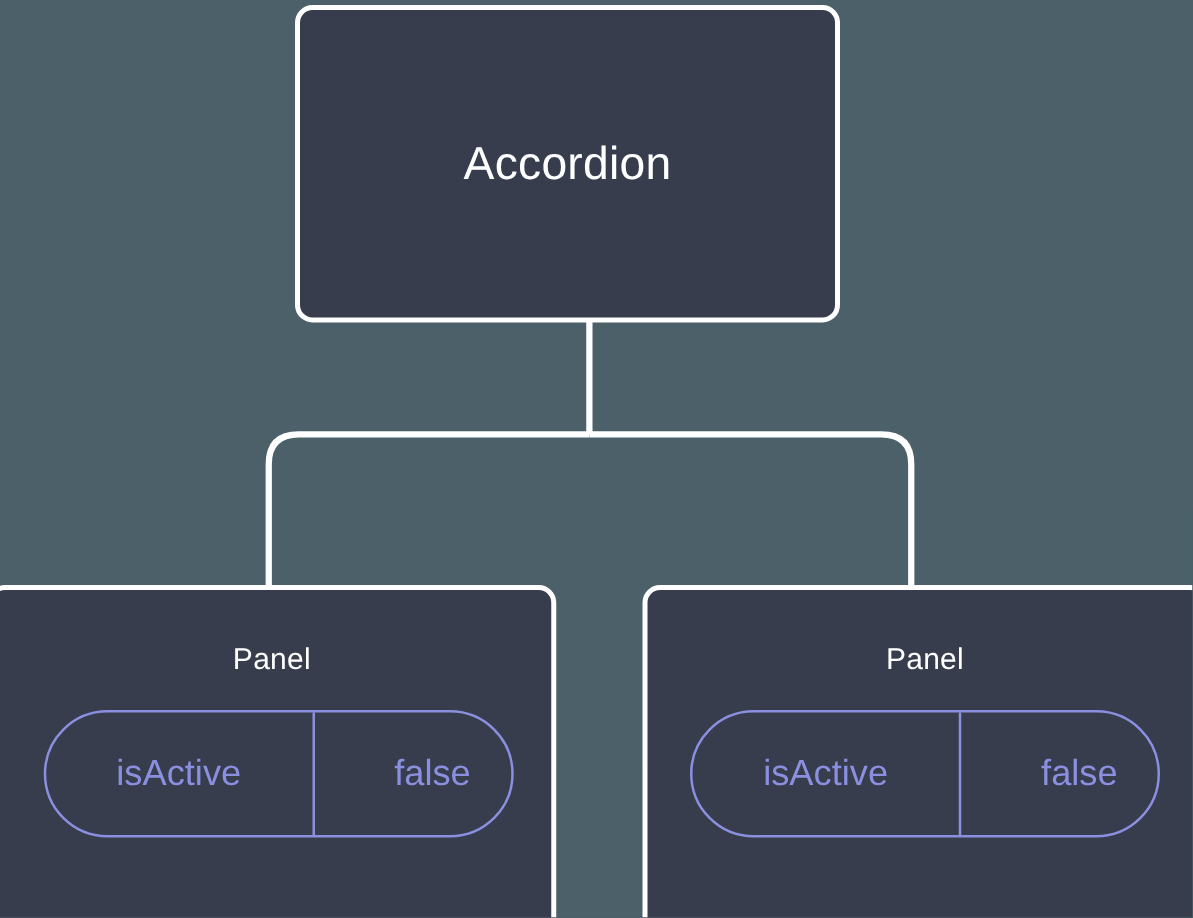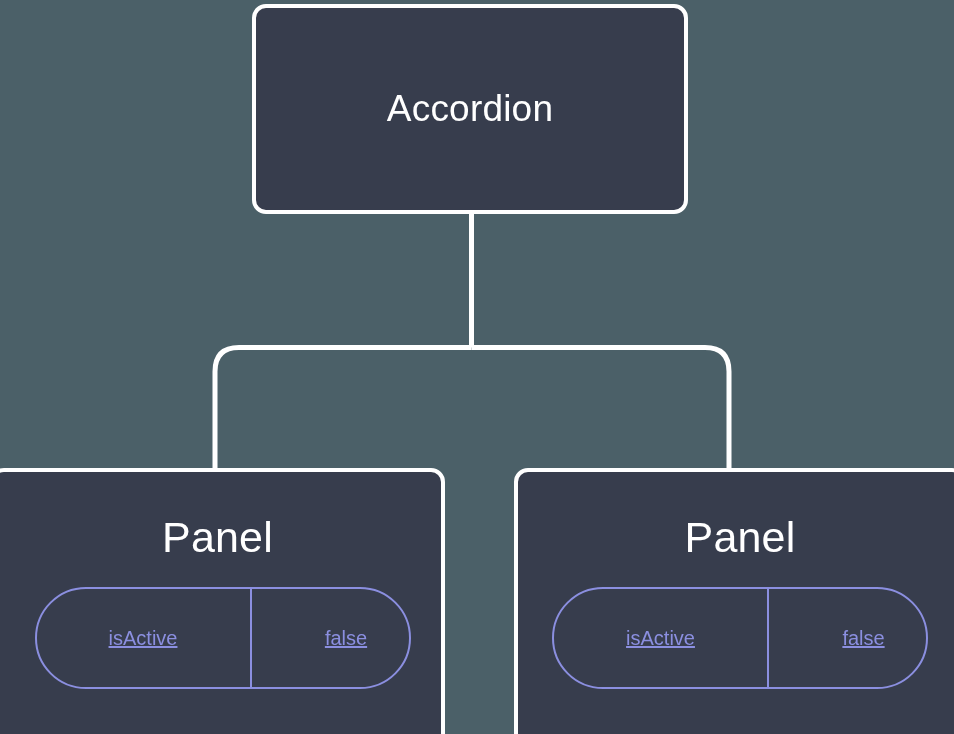--- a/index.html
+++ b/index.html
@@ -38,24 +38,24 @@
 
   .node-title {
     color: #ffffff;
     text-align: center;
     font-weight: 400;
     letter-spacing: 0.2px;
     white-space: nowrap;
   }
 
   #node-accordion {
-    left: 252px;
+    left: 236px;
     top: 4px;
     width: 436px;
-    height: 210px;
+    height: 254px;
     display: flex;
     align-items: center;
     justify-content: center;
   }
   #node-accordion .node-title {
     font-size: 37px;
   }
 
   .panel-node {
     top: 468px;
@@ -68,21 +68,21 @@
   }
   #node-panel-left {
     left: -10px;
     width: 455px;
   }
   #node-panel-right {
     left: 514px;
     width: 452px;
   }
   .panel-node .node-title {
-    font-size: 43px;
+    font-size: 24px;
     line-height: 1;
   }
 
   
   .state-pill {
     margin-top: 28px;
     height: 102px;
     border: 2px solid #8b8fe0;
     border-radius: 51px;
     display: flex;
@@ -90,24 +90,23 @@
     box-sizing: border-box;
   }
   #node-panel-left .state-pill  { width: 376px; margin-left: 10px; }
   #node-panel-right .state-pill { width: 376px; margin-left: 0px; }
 
   .pill-key, .pill-val {
     display: flex;
     align-items: center;
     justify-content: center;
     color: #8b8fe0;
-    font-size: 20px;
+    font-size: 29px;
     box-sizing: border-box;
     white-space: nowrap;
-    text-decoration: underline;
   }
   .pill-key {
     flex: 0 0 215px;
     border-right: 2px solid #8b8fe0;
   }
   .pill-val {
     flex: 1 1 auto;
     padding-left: 32px;
   }
 </style>

